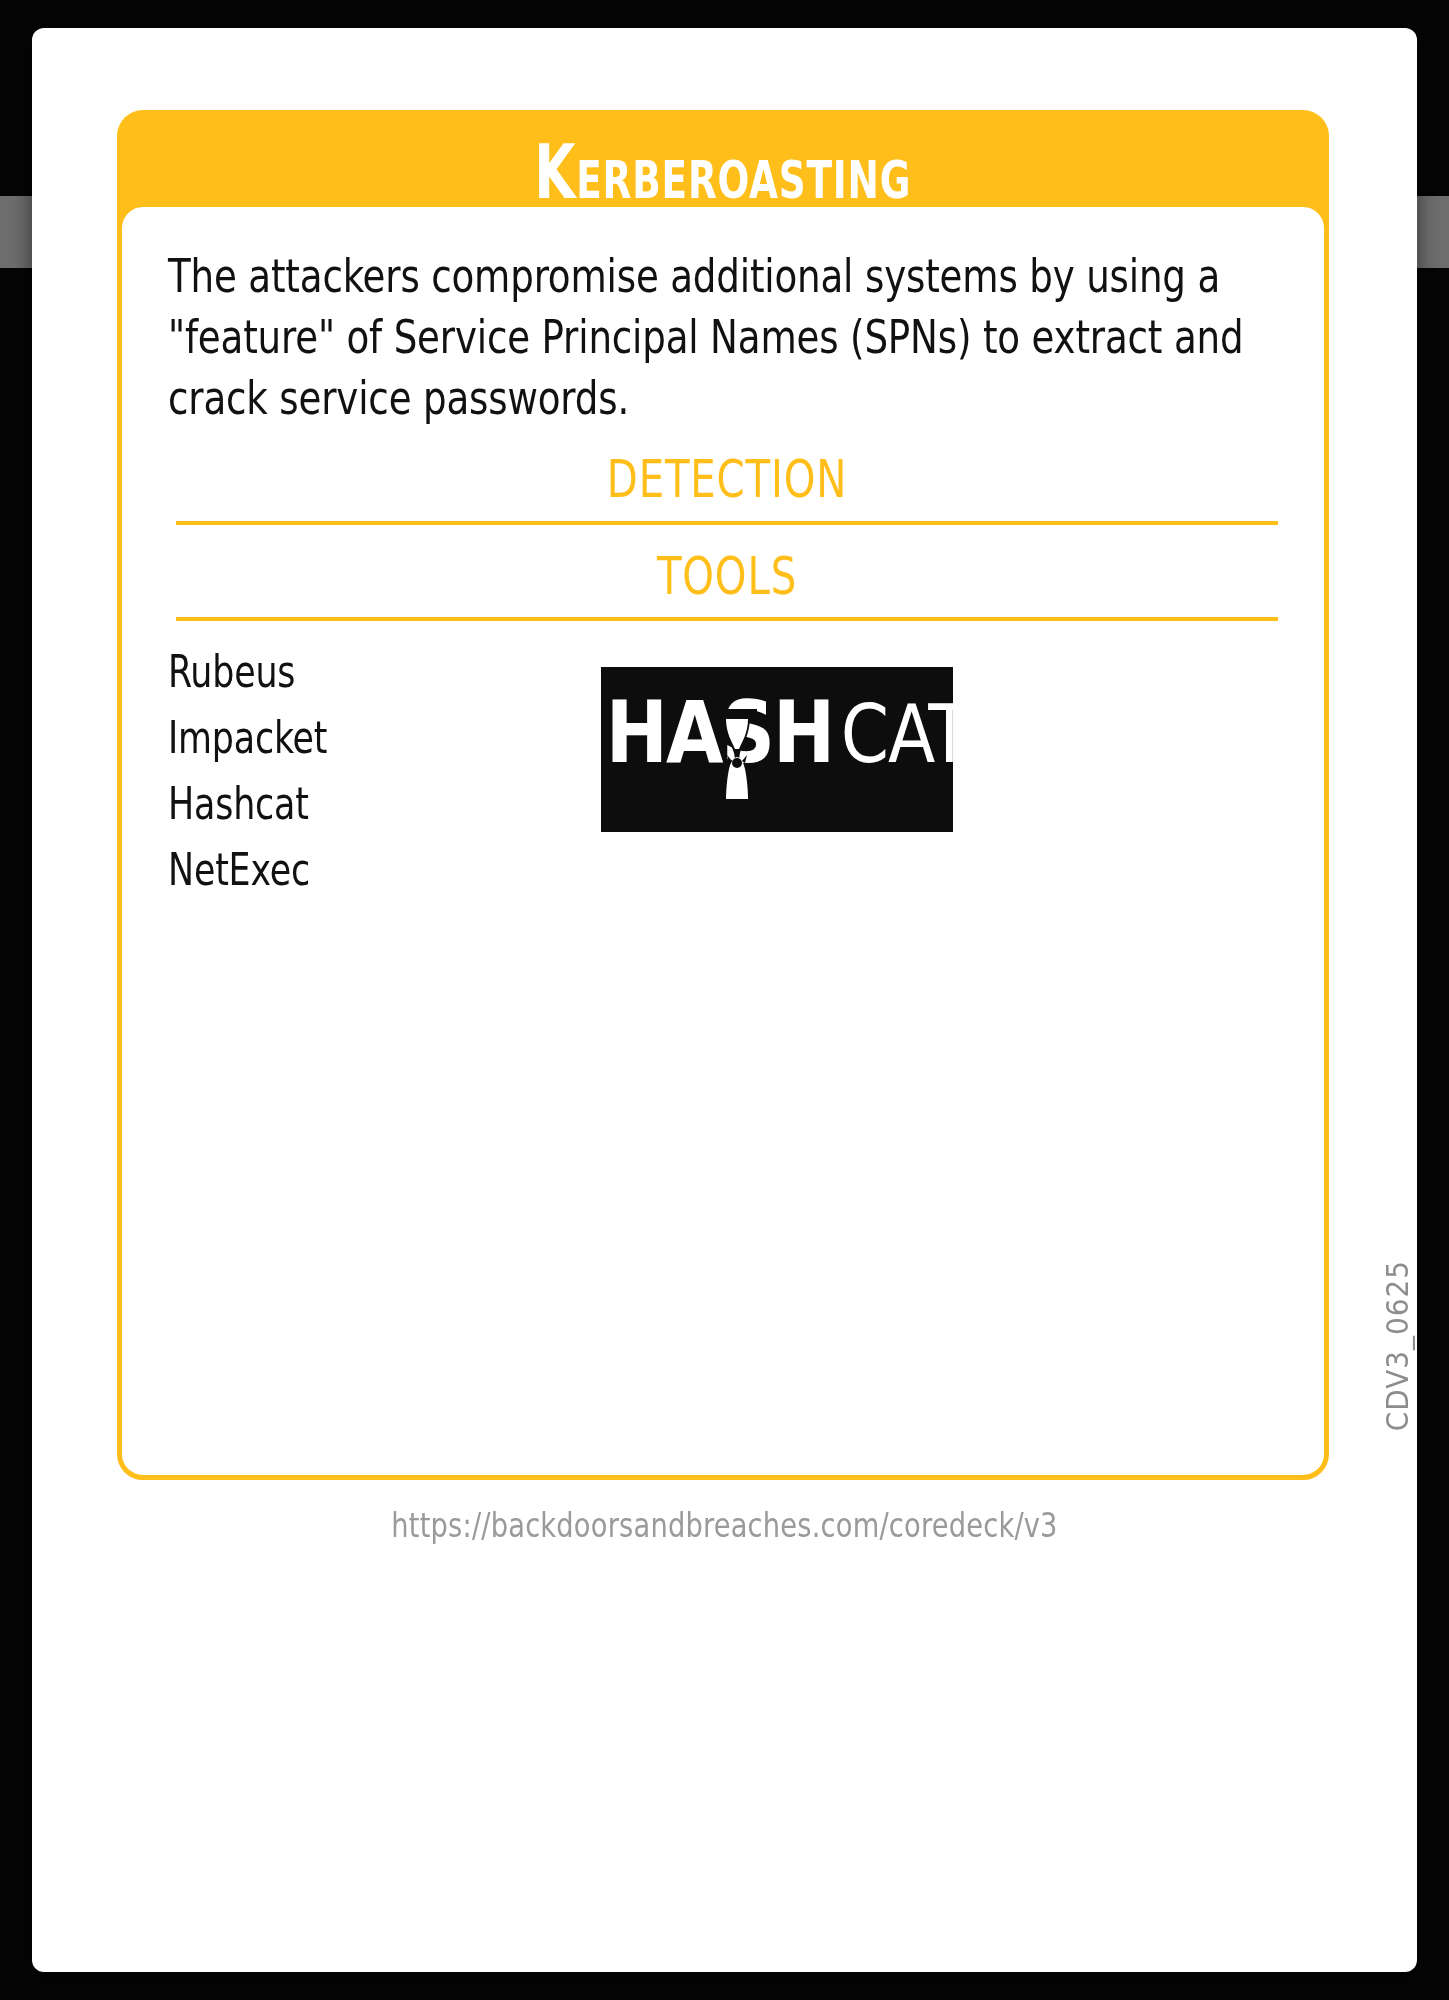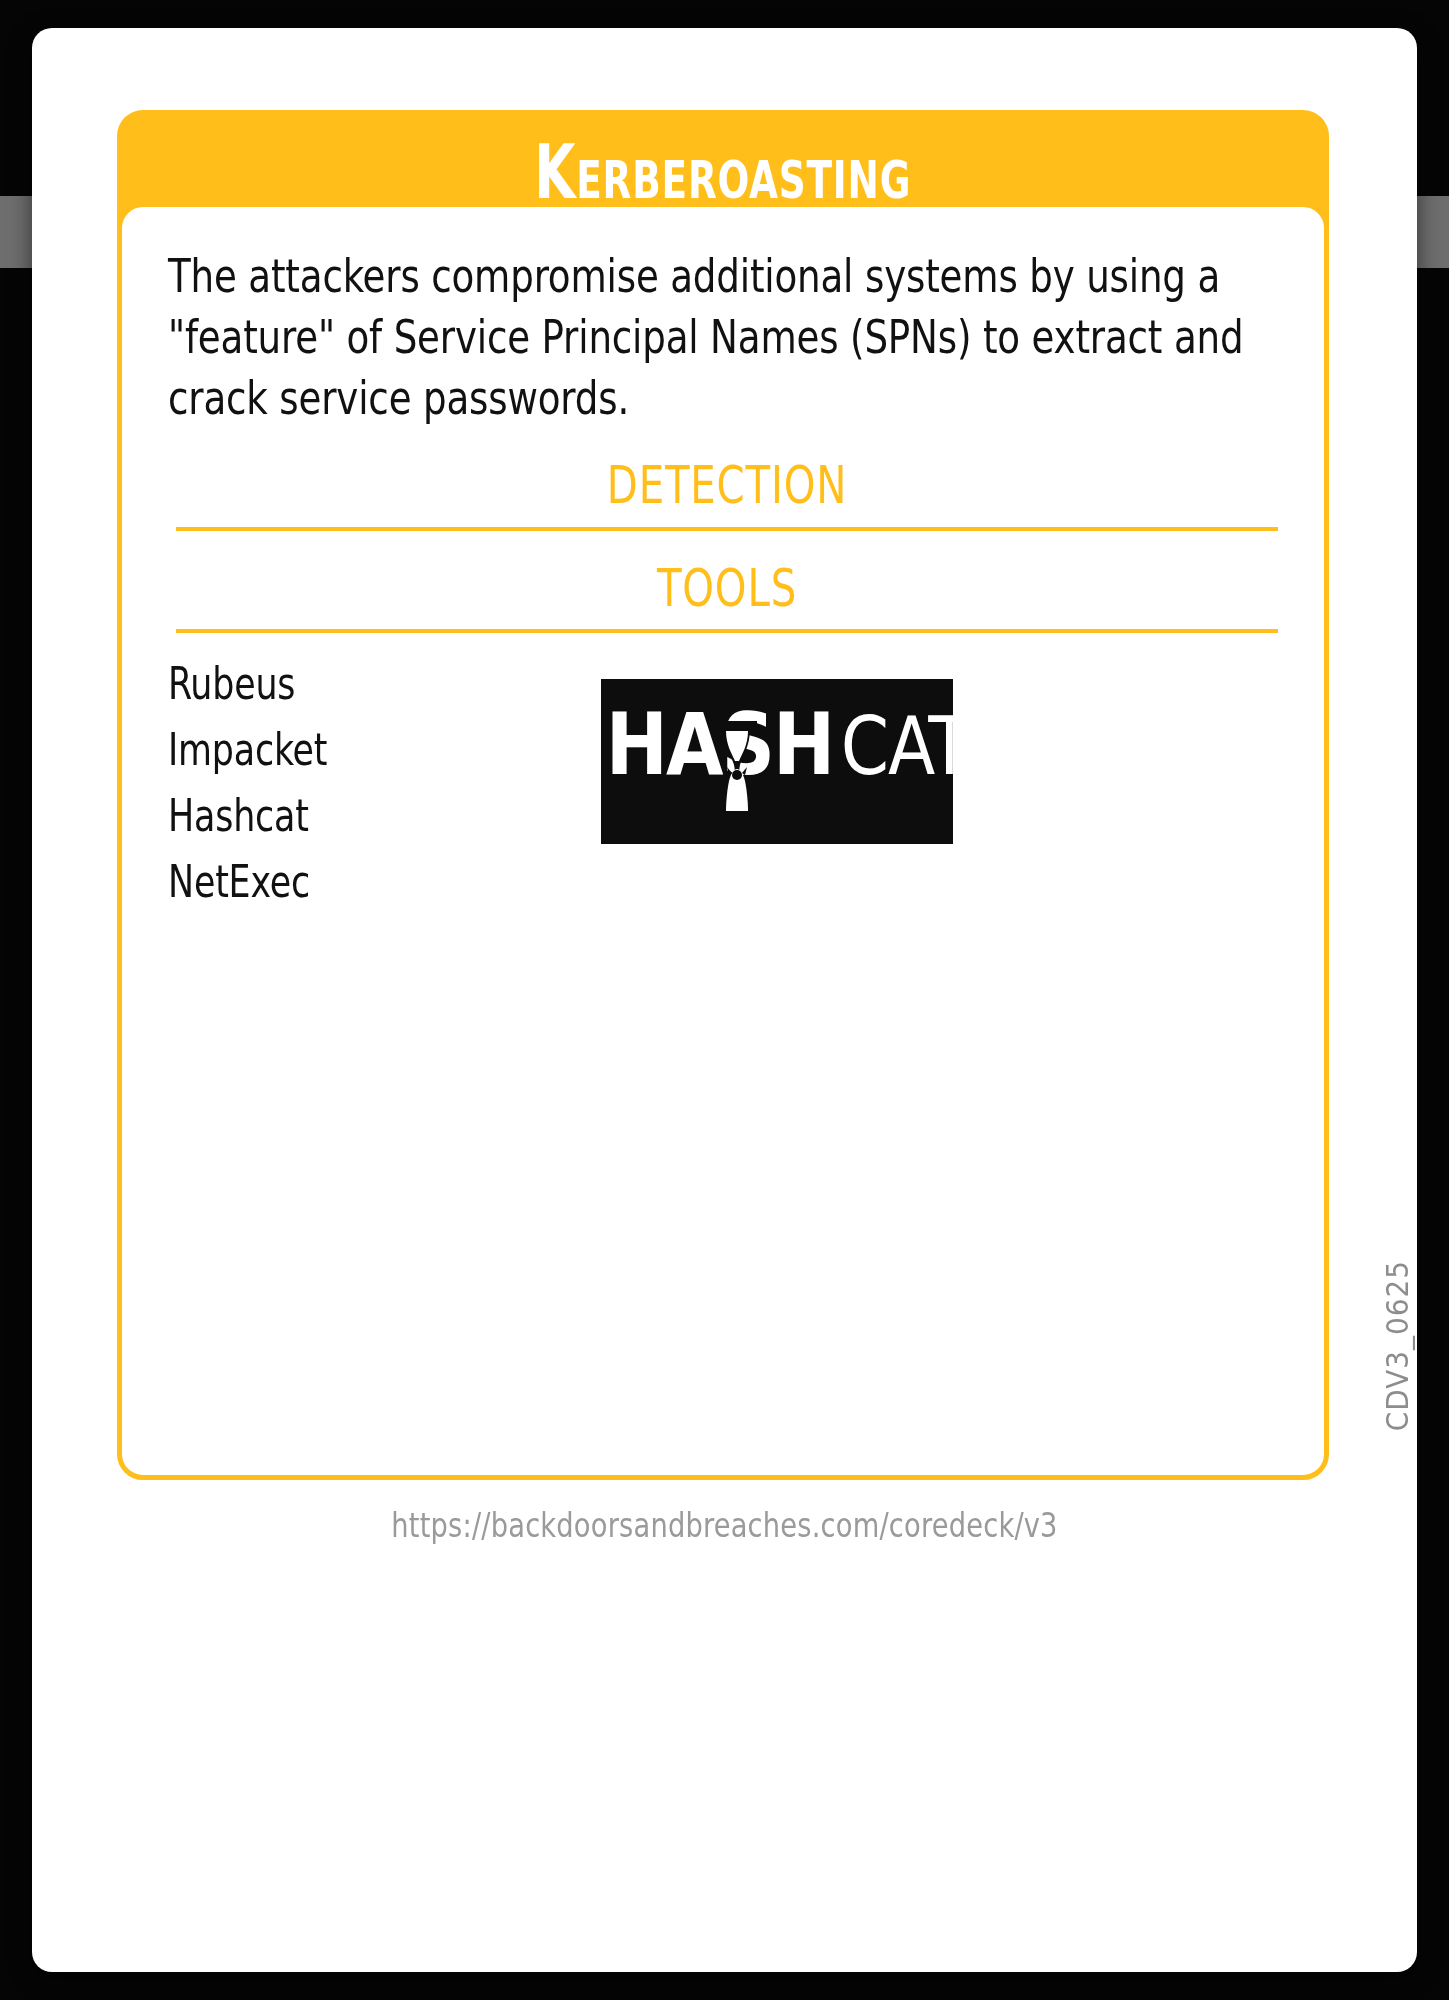--- a/index.html
+++ b/index.html
@@ -31,21 +31,21 @@
   .gray-bar.right { right: 0; width: 40px; }
 
   
   .card {
     position: absolute;
     left: 32px;
     top: 28px;
     width: 1385px;
     height: 1944px;
     background: #ffffff;
-    border-radius: 20px;
+    border-radius: 12px;
     box-shadow: 0 6px 22px rgba(0,0,0,0.55);
     box-sizing: border-box;
   }
 
   
   .panel {
     position: absolute;
     left: 85px;
     top: 82px;
     width: 1212px;
@@ -104,21 +104,21 @@
     line-height: 1.30;
     font-weight: 400;
     letter-spacing: -0.2px;
     transform: scaleX(0.88);
     transform-origin: left top;
     width: 113%;
     margin: 0 0 4px 0;
   }
 
   .section {
-    margin-top: 30px;
+    margin-top: 24px;
   }
   .section-head {
     color: #FFBE1A;
     font-size: 52px;
     font-weight: 400;
     text-align: center;
     letter-spacing: 1px;
     transform: scaleX(0.86);
     line-height: 1.05;
   }

